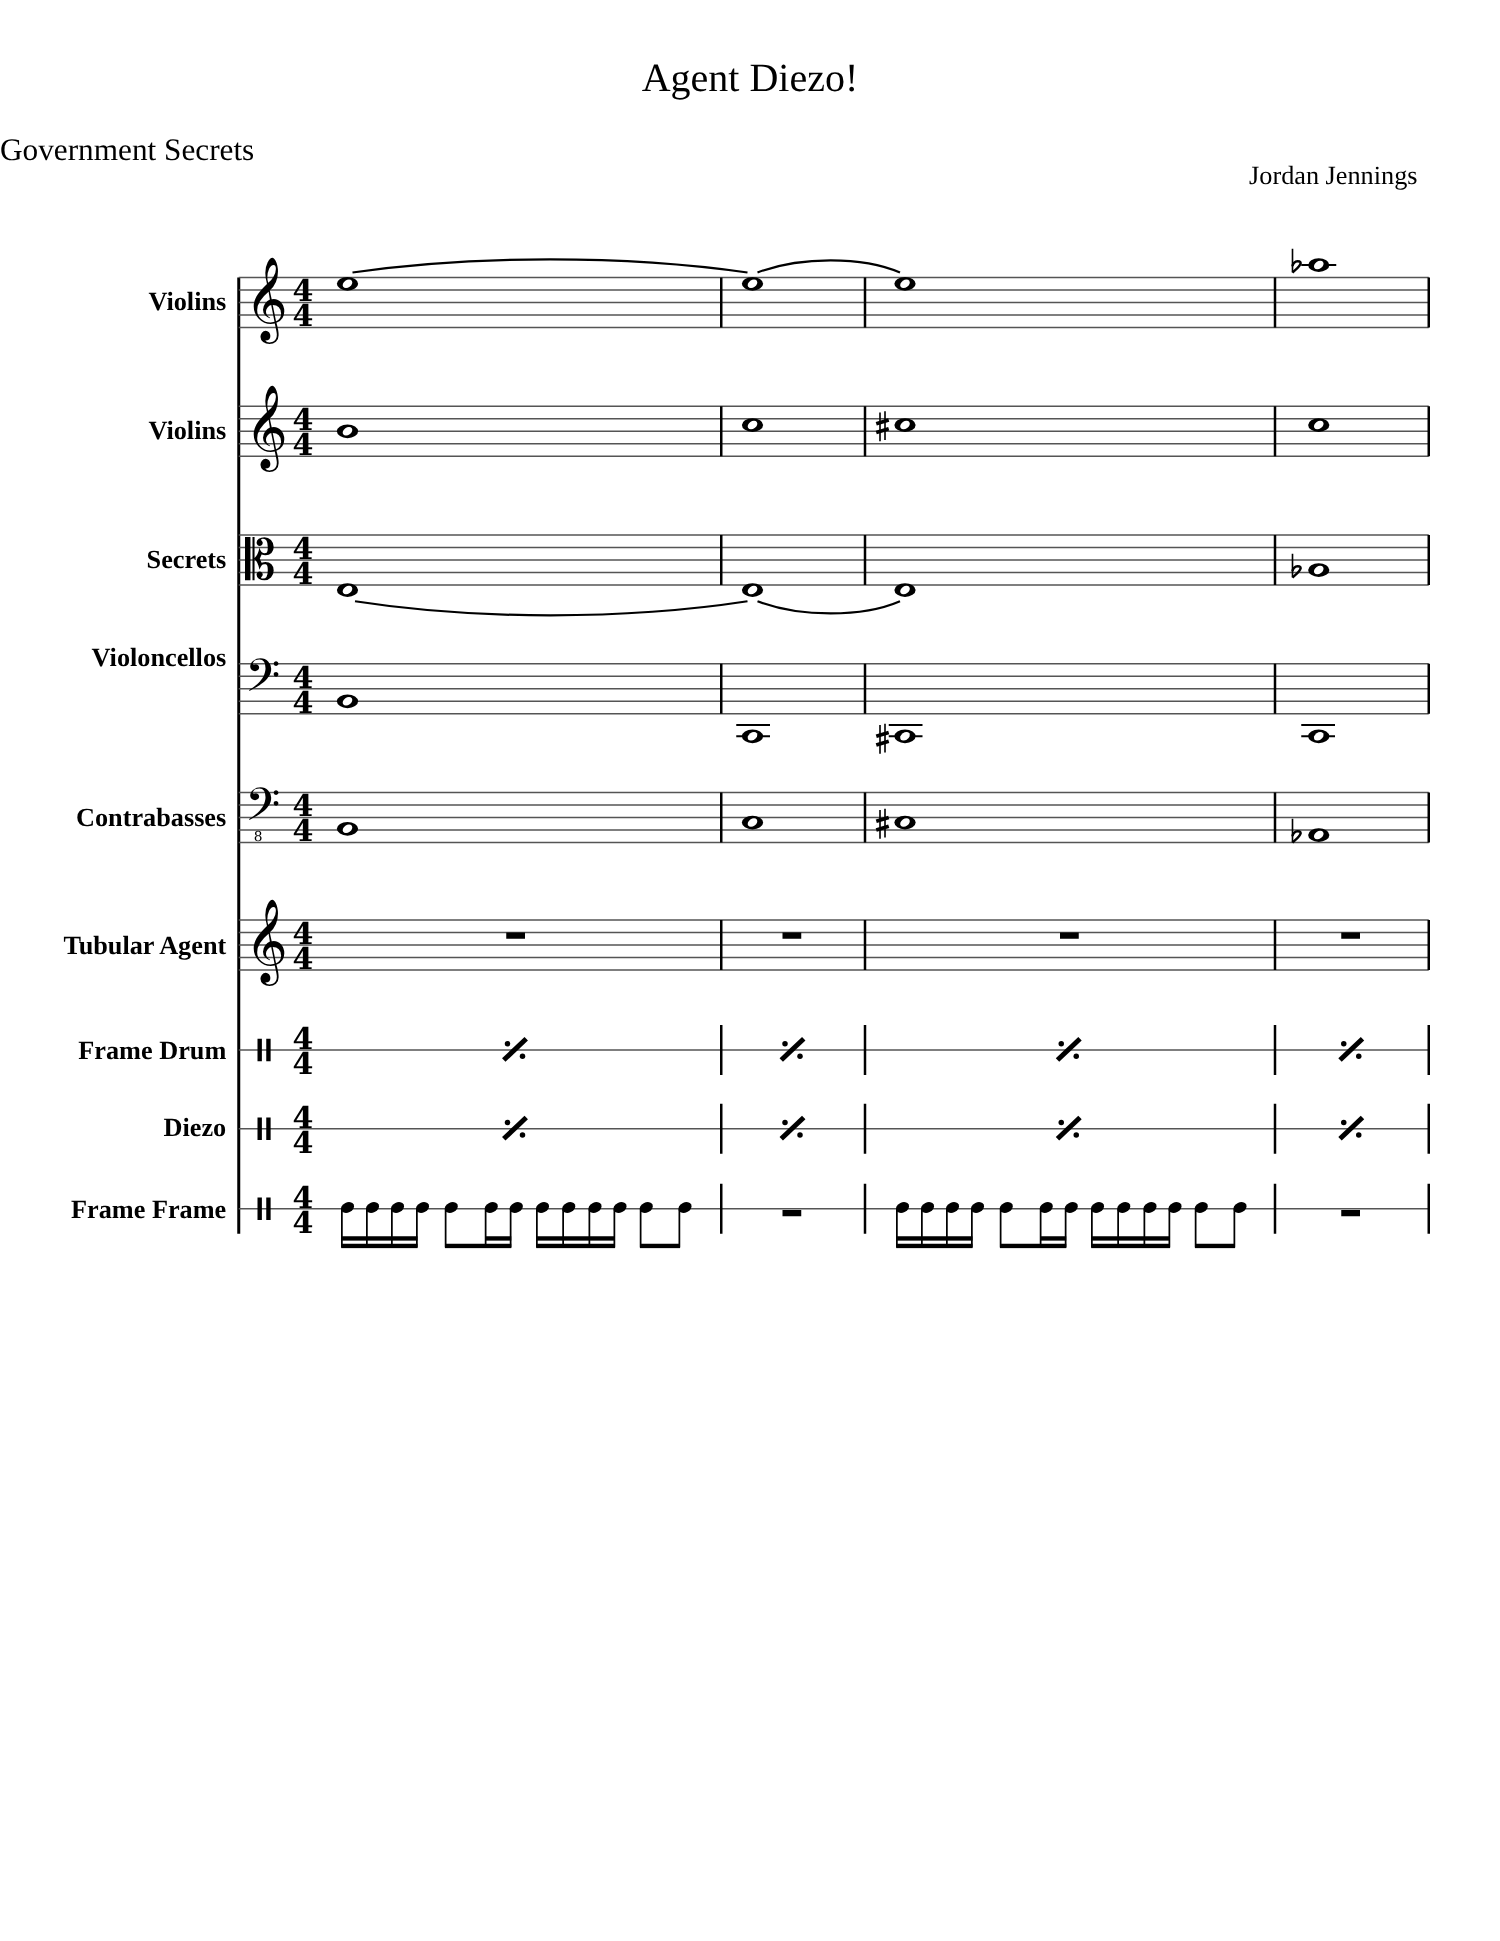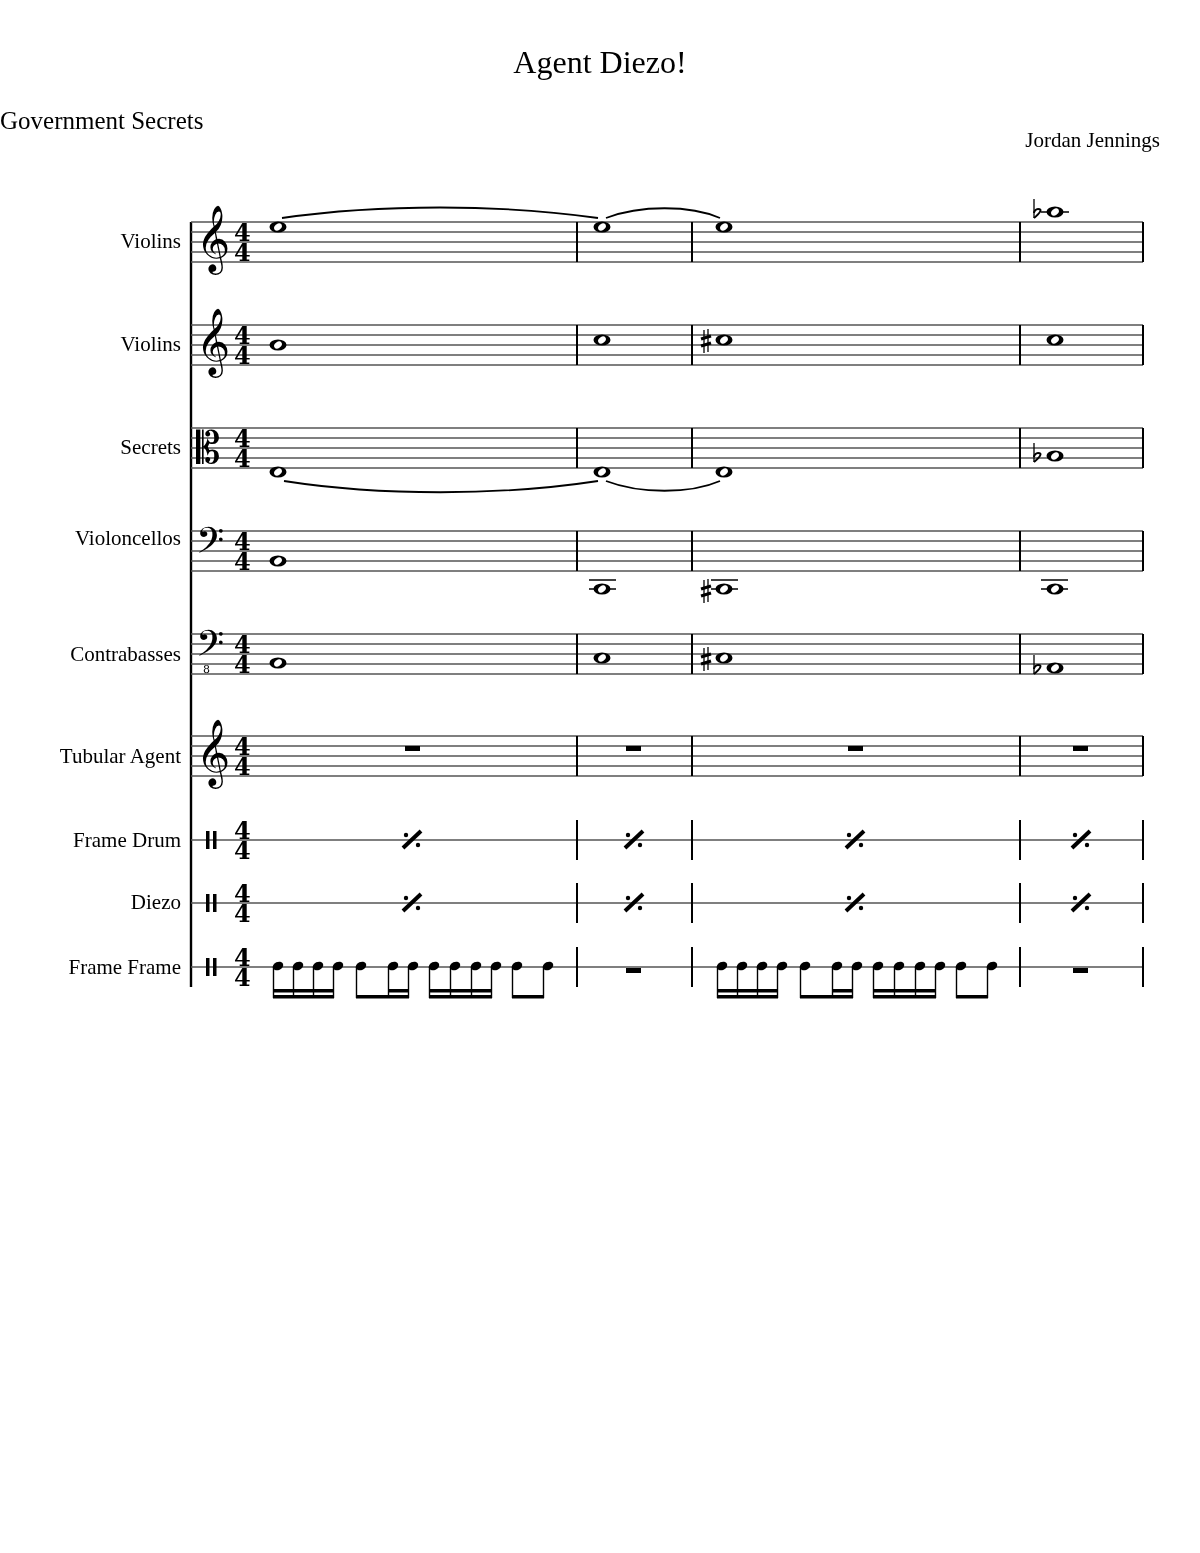--- a/index.html
+++ b/index.html
@@ -1,38 +1,38 @@
 <!DOCTYPE html>
 <html><head>
 <meta charset="utf-8">
 <style>
   html, body { margin: 0; padding: 0; background: #ffffff; }
   body { width: 1200px; height: 1553px; position: relative; overflow: hidden; font-family: "Liberation Serif", "DejaVu Serif", serif; color: #000; }
   .title { position: absolute; left: 0; width: 1200px; top: 46px; text-align: center; font-size: 32px; line-height: 1; }
   .subtitle { position: absolute; left: 0; width: 1066px; top: 108px; text-align: left; font-size: 25px; line-height: 1; }
-  .composer { position: absolute; right: 40px; top: 130px; font-size: 21px; line-height: 1; }
-  .inst-label { position: absolute; right: 1019px; font-size: 21px; line-height: 1; white-space: nowrap; text-align: left; }
+  .composer { position: absolute; right: 66px; top: 130px; font-size: 21px; line-height: 1; }
+  .inst-label { position: absolute; right: 1019px; font-size: 21px; line-height: 1; white-space: nowrap; text-align: left; font-weight: bold; }
   svg#score { position: absolute; left: 0; top: 0; }
   .staffline { stroke: #555; stroke-width: 1.3; }
   .bar { stroke: #000; stroke-width: 2; }
   .sysline { stroke: #000; stroke-width: 2.4; }
   .glyph { font-family: "DejaVu Serif", serif; fill: #000; }
   .timesig { font-family: "DejaVu Serif", serif; font-weight: bold; fill: #000; font-size: 24px; }
 </style>
 </head>
 <body>
 
 <div class="title">Agent Diezo!</div>
 <div class="subtitle">Government Secrets</div>
 <div class="composer">Jordan Jennings</div>
 
 <div class="inst-label" style="top:231px">Violins</div>
 <div class="inst-label" style="top:334px">Violins</div>
 <div class="inst-label" style="top:437px">Secrets</div>
-<div class="inst-label" style="top:528px">Violoncellos</div>
+<div class="inst-label" style="top:516px">Violoncellos</div>
 <div class="inst-label" style="top:644px">Contrabasses</div>
 <div class="inst-label" style="top:746px">Tubular Agent</div>
 <div class="inst-label" style="top:830px">Frame Drum</div>
 <div class="inst-label" style="top:892px">Diezo</div>
 <div class="inst-label" style="top:957px">Frame Frame</div>
 
 <svg id="score" width="1200" height="1553" viewBox="0 0 1200 1553">
   <defs>
     <g id="whole">
       <ellipse cx="0" cy="0" rx="8.5" ry="5.5" fill="#000"></ellipse>

